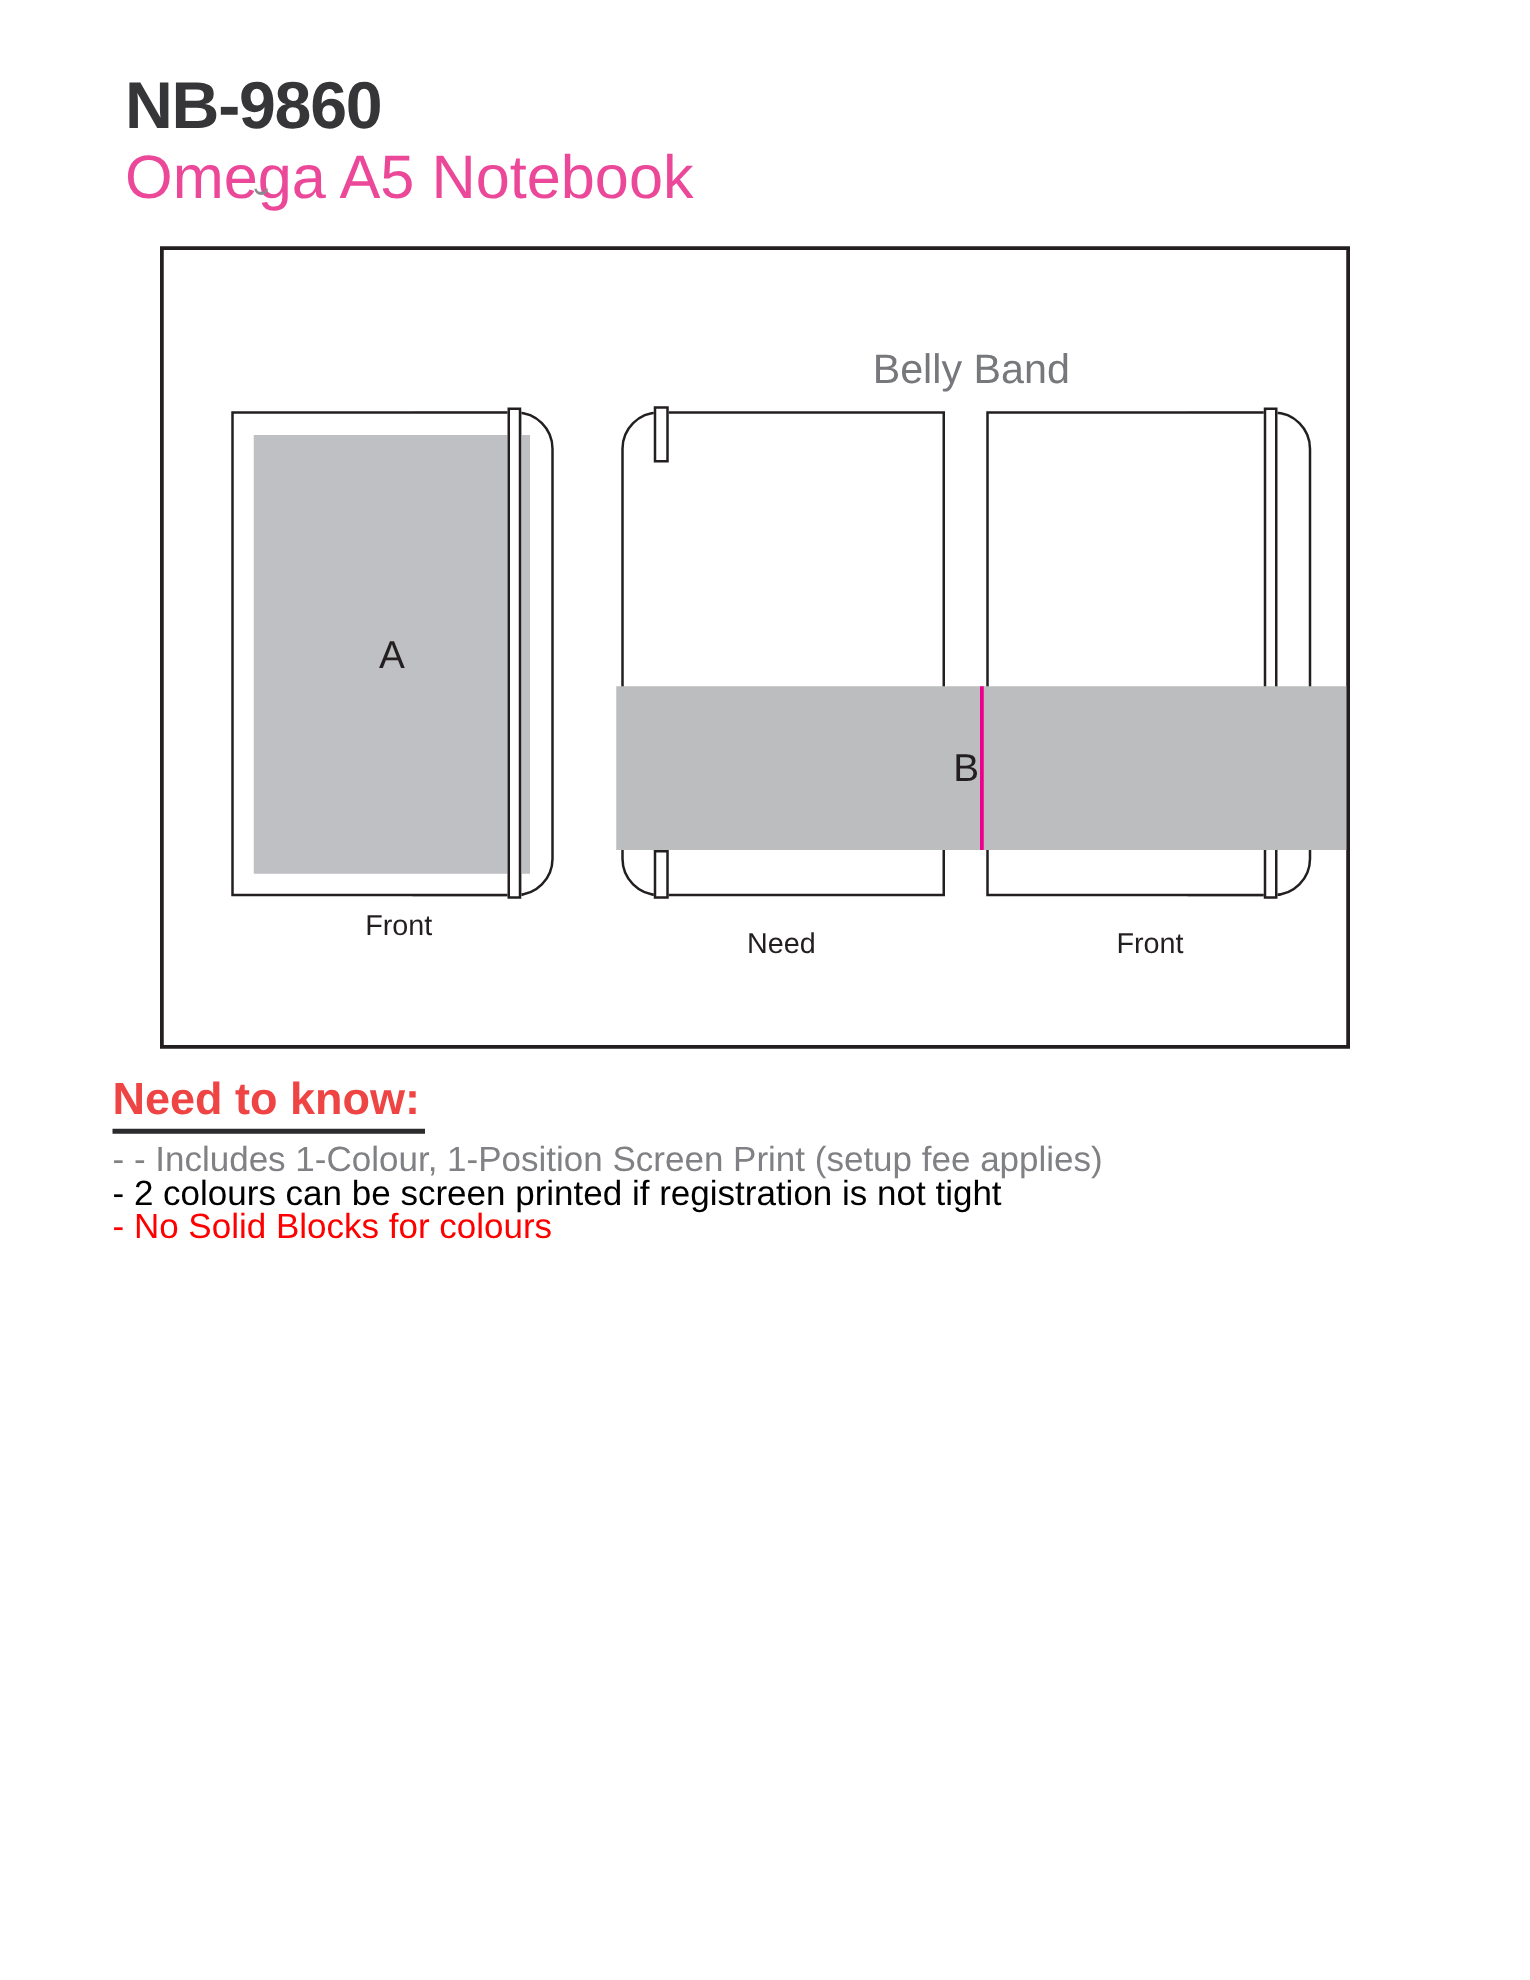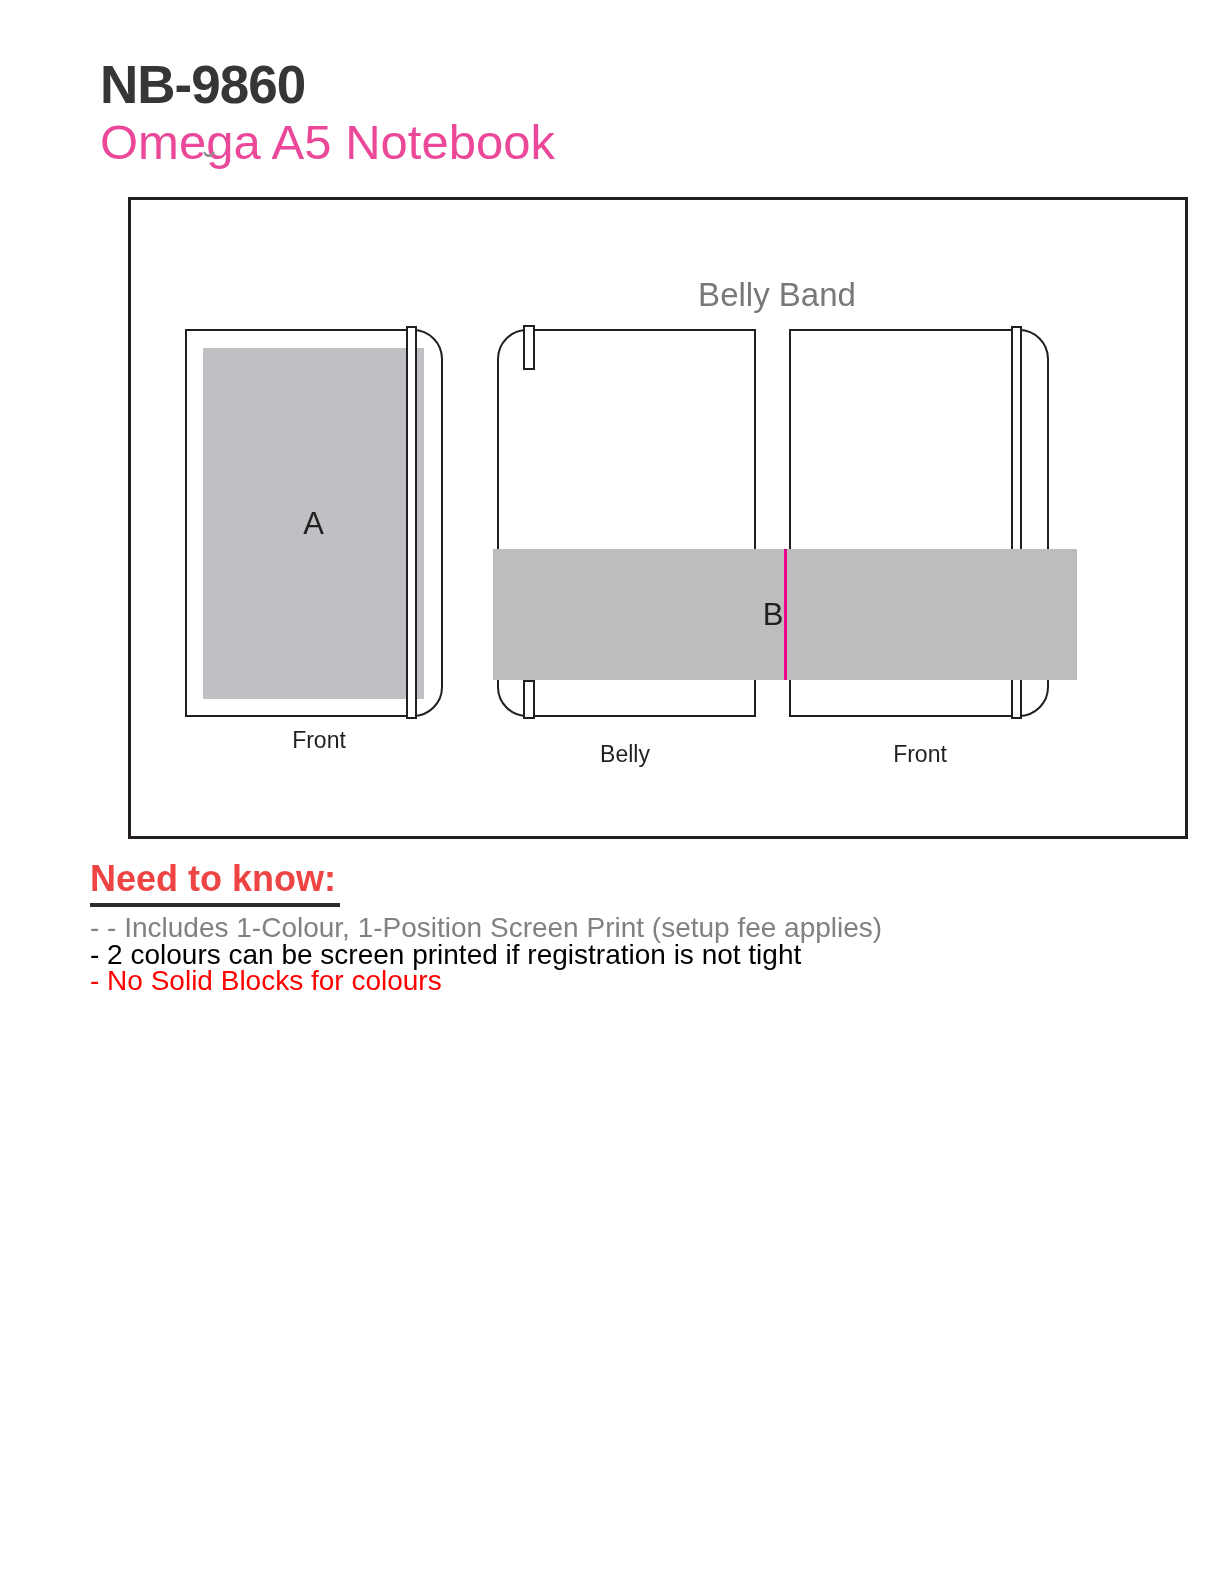--- a/index.html
+++ b/index.html
@@ -23,21 +23,21 @@
     font-size: 49px; font-weight: normal; color: #ec4899; letter-spacing: 0;
   }
   .artifact-mark {
     position: absolute; left: 204px; top: 148px;
     font-size: 34px; color: #8a8b8d; line-height: 34px;
   }
 
   
   .diagram-box {
     position: absolute; left: 128px; top: 197px;
-    width: 1060px; height: 642px;
+    width: 952px; height: 642px;
     border: 3px solid #231f20; background: #ffffff;
   }
   .diagram-title {
     position: absolute; left: 646px; top: 76px; transform: translateX(-50%);
     font-size: 33px; color: #77787b; white-space: nowrap;
   }
   .outline { border: 2px solid #231f20; background: #ffffff; position: absolute; }
 
   
   .nb-left-pages  { left: 199px; top: 129px; width: 113px; height: 388px; border-radius: 0 30px 30px 0; }
@@ -116,21 +116,21 @@
         <span class="area-letter">A</span>
       </div>
       <div class="outline nb-left-elastic"></div>
       <div class="view-caption caption-left">Front</div>
     </div>
 
     <div>
       <div class="outline nb-back-body"></div>
       <div class="outline nb-back-tab-top"></div>
       <div class="outline nb-back-tab-bottom"></div>
-      <div class="view-caption caption-back">Belly</div>
+      <div class="view-caption caption-back">Need</div>
     </div>
 
     <div>
       <div class="outline nb-right-pages"></div>
       <div class="outline nb-right-cover"></div>
       <div class="outline nb-right-elastic"></div>
       <div class="view-caption caption-right">Front</div>
     </div>
 
     <div class="belly-band"></div>

